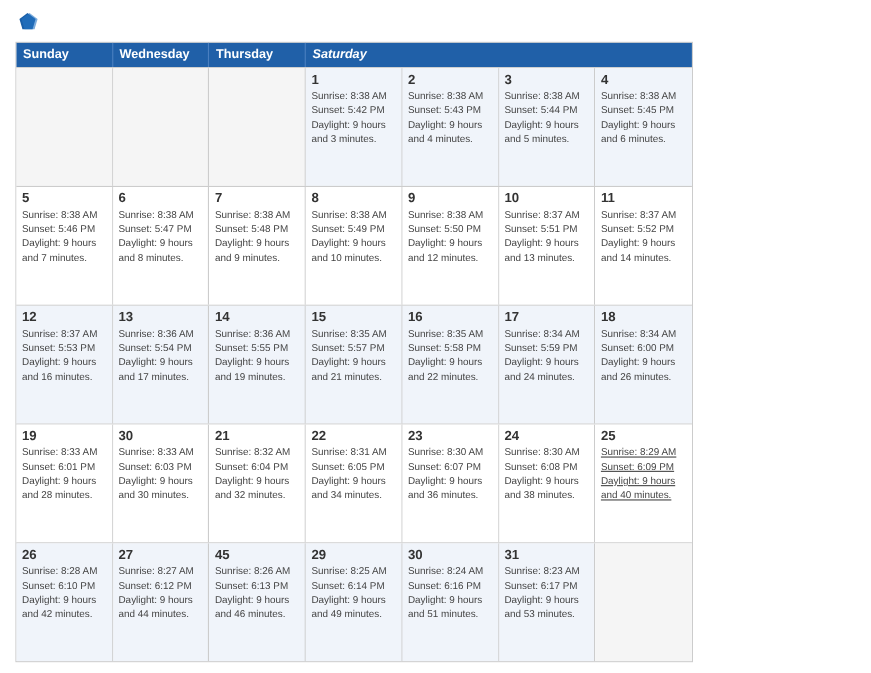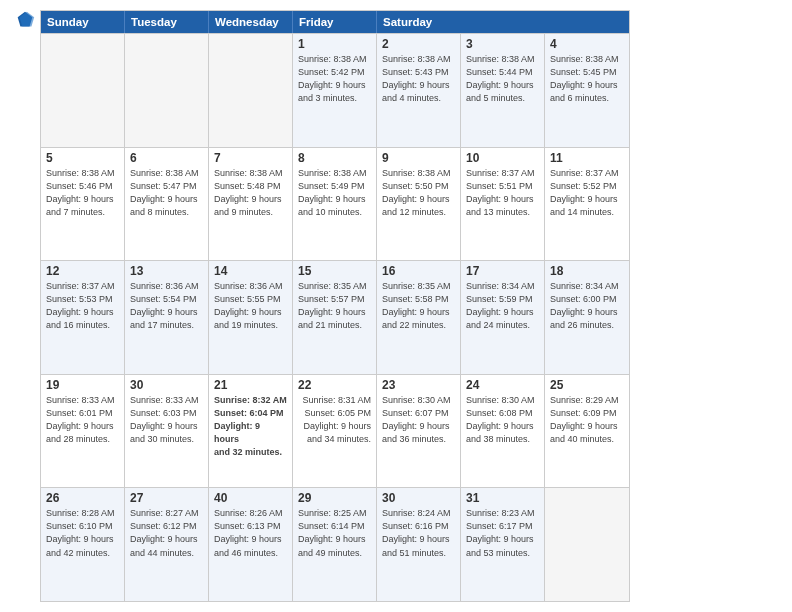--- a/index.html
+++ b/index.html
@@ -8,20 +8,21 @@
       height: 612px;
       font-family: Arial, sans-serif;
       background: #fff;
       overflow: hidden;
     }
     .page {
       width: 644px;
       height: 612px;
       padding: 10px 14px;
       display: flex;
+      flex-direction: column;
     }
     .header {
       display: flex;
       justify-content: space-between;
       align-items: flex-start;
       margin-bottom: 6px;
     }
     .logo {
       display: flex;
       align-items: center;
@@ -66,21 +67,21 @@
       background: #2060a8;
     }
     .cal-header-cell {
       color: #fff;
       font-size: 11.5px;
       font-weight: bold;
       padding: 5px 6px;
       text-align: left;
       border-right: 1px solid #4a7fc0;
     }
-    .cal-header-cell:last-child { border-right: none; }
+    .cal-header-cell:last-child { border-right: none; font-style: italic; }
     .cal-body {
       flex: 1;
       display: flex;
       flex-direction: column;
     }
     .cal-week {
       display: grid;
       grid-template-columns: repeat(7, 1fr);
       flex: 1;
       border-top: 1px solid #ccc;
@@ -126,23 +127,22 @@
     </div>
     <div class="title-block">
       <div class="main-title"></div>
       <div class="subtitle"></div>
     </div>
   </div>
 
   <div class="calendar">
     <div class="cal-header-row">
     <div class="cal-header-cell">Sunday</div>
-        <div class="cal-header-cell">Tuesday</div>
         <div class="cal-header-cell">Wednesday</div>
-        <div class="cal-header-cell">Friday</div>
+        <div class="cal-header-cell">Thursday</div>
         <div class="cal-header-cell">Saturday</div>
       </div>
     <div class="cal-body">
     <div class="cal-week">
           <div class="cal-cell empty"></div>
           <div class="cal-cell empty"></div>
           <div class="cal-cell empty"></div>
           <div class="cal-cell alt-row">
             <div class="day-number">1</div>
             <div class="day-info" style="white-space: pre-line;">Sunrise: 8:38 AM
@@ -284,49 +284,49 @@
           </div>
           <div class="cal-cell">
             <div class="day-number">30</div>
             <div class="day-info" style="white-space: pre-line;">Sunrise: 8:33 AM
 Sunset: 6:03 PM
 Daylight: 9 hours
 and 30 minutes.</div>
           </div>
           <div class="cal-cell">
             <div class="day-number">21</div>
-            <div class="day-info" style="white-space: pre-line; font-weight: bold;">Sunrise: 8:32 AM
+            <div class="day-info" style="white-space: pre-line;">Sunrise: 8:32 AM
 Sunset: 6:04 PM
 Daylight: 9 hours
 and 32 minutes.</div>
           </div>
           <div class="cal-cell">
             <div class="day-number">22</div>
-            <div class="day-info" style="white-space: pre-line; text-align: right;">Sunrise: 8:31 AM
+            <div class="day-info" style="white-space: pre-line;">Sunrise: 8:31 AM
 Sunset: 6:05 PM
 Daylight: 9 hours
 and 34 minutes.</div>
           </div>
           <div class="cal-cell">
             <div class="day-number">23</div>
             <div class="day-info" style="white-space: pre-line;">Sunrise: 8:30 AM
 Sunset: 6:07 PM
 Daylight: 9 hours
 and 36 minutes.</div>
           </div>
           <div class="cal-cell">
             <div class="day-number">24</div>
             <div class="day-info" style="white-space: pre-line;">Sunrise: 8:30 AM
 Sunset: 6:08 PM
 Daylight: 9 hours
 and 38 minutes.</div>
           </div>
           <div class="cal-cell">
             <div class="day-number">25</div>
-            <div class="day-info" style="white-space: pre-line;">Sunrise: 8:29 AM
+            <div class="day-info" style="white-space: pre-line; text-decoration: underline;">Sunrise: 8:29 AM
 Sunset: 6:09 PM
 Daylight: 9 hours
 and 40 minutes.</div>
           </div>
         </div>
         <div class="cal-week">
           <div class="cal-cell alt-row">
             <div class="day-number">26</div>
             <div class="day-info" style="white-space: pre-line;">Sunrise: 8:28 AM
 Sunset: 6:10 PM
@@ -334,21 +334,21 @@
 and 42 minutes.</div>
           </div>
           <div class="cal-cell alt-row">
             <div class="day-number">27</div>
             <div class="day-info" style="white-space: pre-line;">Sunrise: 8:27 AM
 Sunset: 6:12 PM
 Daylight: 9 hours
 and 44 minutes.</div>
           </div>
           <div class="cal-cell alt-row">
-            <div class="day-number">40</div>
+            <div class="day-number">45</div>
             <div class="day-info" style="white-space: pre-line;">Sunrise: 8:26 AM
 Sunset: 6:13 PM
 Daylight: 9 hours
 and 46 minutes.</div>
           </div>
           <div class="cal-cell alt-row">
             <div class="day-number">29</div>
             <div class="day-info" style="white-space: pre-line;">Sunrise: 8:25 AM
 Sunset: 6:14 PM
 Daylight: 9 hours

